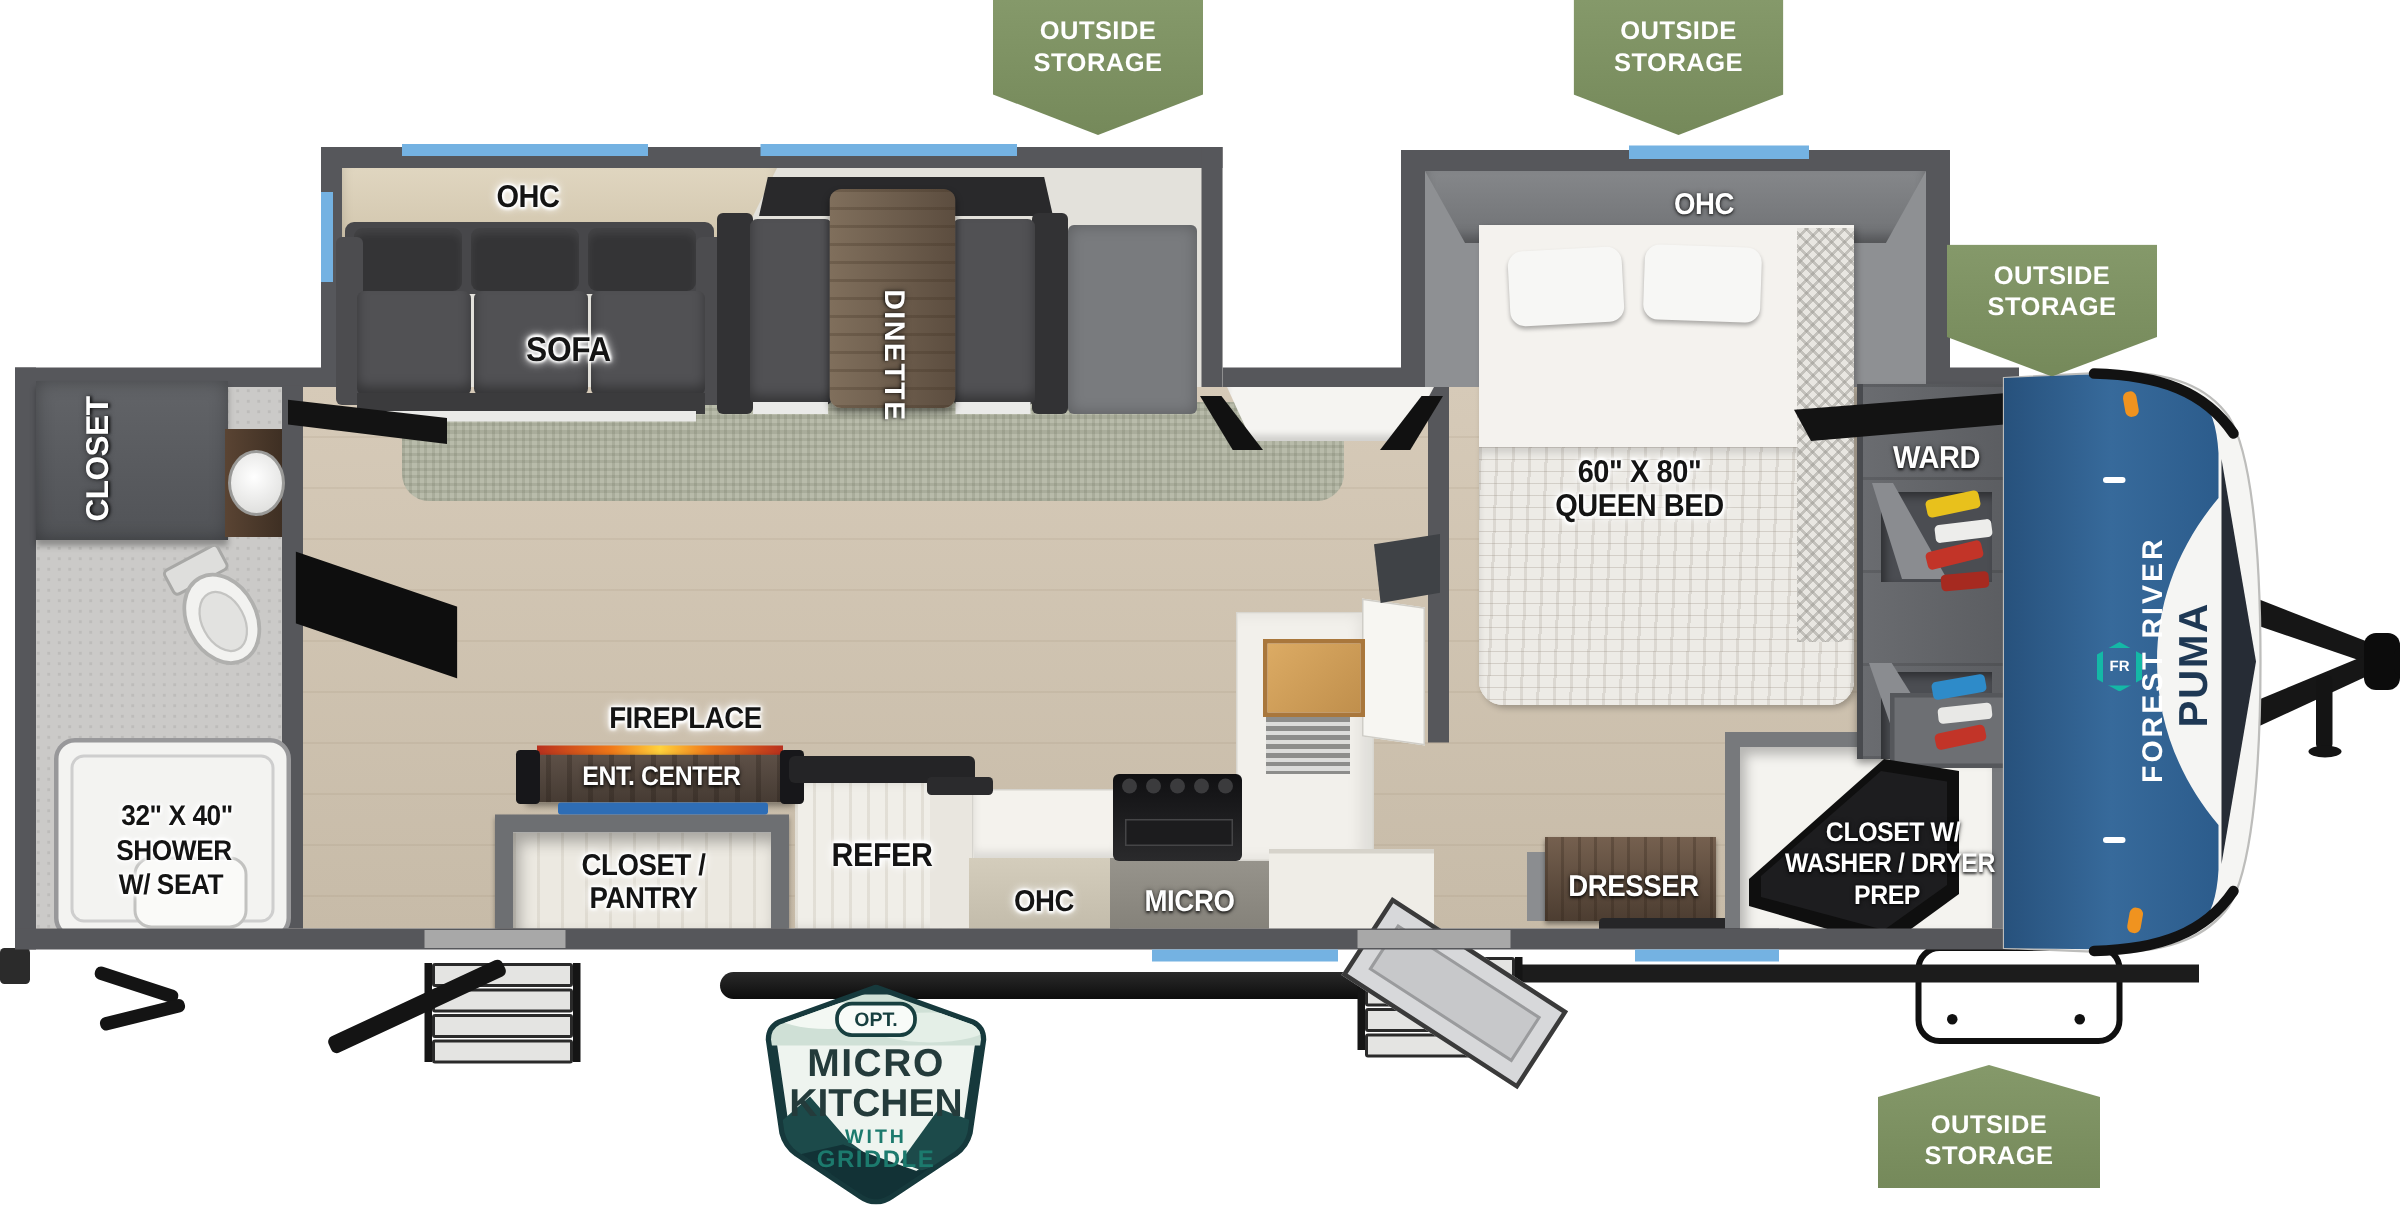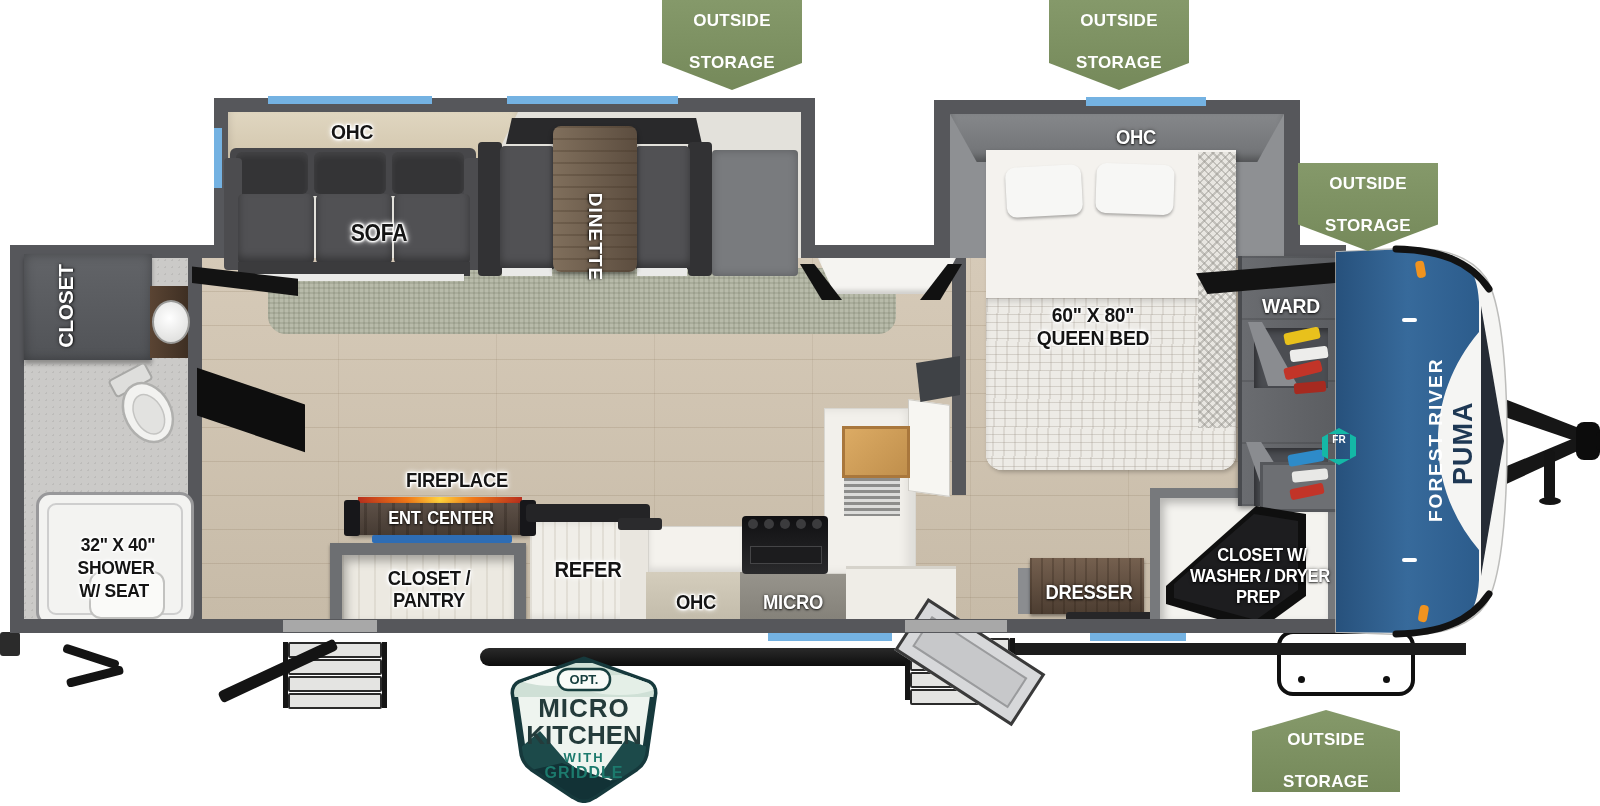--- a/index.html
+++ b/index.html
@@ -29,21 +29,21 @@
        white-space:nowrap;letter-spacing:-.3px;z-index:40;}
   .dk{color:#141414;text-shadow:-1px -1px 2px #fff,1px -1px 2px #fff,-1px 1px 2px #fff,
        1px 1px 2px #fff,0 0 6px #fff,0 0 8px #fff;}
   .wh{color:#fff;text-shadow:0 1px 2px rgba(0,0,0,.75),0 0 4px rgba(0,0,0,.5);}
   .vup{writing-mode:vertical-rl;transform:translate(-50%,-50%) rotate(180deg);}
   .vdn{writing-mode:vertical-rl;transform:translate(-50%,-50%);}
   
   .banner{position:absolute;background:linear-gradient(180deg,#85996a,#75895a);
           color:#fff;text-align:center;z-index:60;
           display:flex;flex-direction:column;justify-content:flex-start;padding-top:10px;
-          font-weight:700;font-size:17px;line-height:21px;letter-spacing:.3px;gap:21px;}
+          font-weight:700;font-size:17px;line-height:21px;letter-spacing:.3px;}
   .pen-down{clip-path:polygon(0 0,100% 0,100% 70%,50% 100%,0 70%);}
   .pen-up{clip-path:polygon(50% 0,100% 26%,100% 100%,0 100%,0 26%);}
   
   .steps{position:absolute;border-left:5px solid #151515;border-right:5px solid #151515;z-index:5;}
   .steps .st{height:12px;background:#e4e4e2;border:2px solid #2a2a2a;border-radius:2px;margin-bottom:1px;}
   .doorbar{position:absolute;background:#141414;border-radius:4px;z-index:6;}
   .benchseat{position:absolute;background:#515154;border-radius:5px;box-shadow:inset 0 -6px 8px rgba(0,0,0,.35);}
   .backcush{position:absolute;background:#343436;border-radius:6px;box-shadow:inset 0 4px 6px rgba(255,255,255,.08);}
   .clothes{position:absolute;border-radius:3px;z-index:8;}
 </style>
@@ -263,23 +263,23 @@
 
     <path d="M1396,249 C1440,250 1470,261 1489,289" fill="none" stroke="#121212" stroke-width="7" stroke-linecap="round"></path>
     <path d="M1396,634 C1440,633 1470,622 1489,594" fill="none" stroke="#121212" stroke-width="7" stroke-linecap="round"></path>
 
     <rect x="1416" y="261" width="9" height="17" rx="4" fill="#f0931f" transform="rotate(-10 1420 269)"></rect>
     <rect x="1419" y="605" width="9" height="17" rx="4" fill="#f0931f" transform="rotate(10 1423 613)"></rect>
 
     <rect x="1402" y="318" width="15" height="4" rx="2" fill="#fff"></rect>
     <rect x="1402" y="558" width="15" height="4" rx="2" fill="#fff"></rect>
   </svg>
-  <div class="abs" style="left:1322px;top:428px;width:22px;height:25px;z-index:31;color:#fff;border:6px solid #14b8a6;
+  <div class="abs" style="left:1398px;top:428px;width:22px;height:25px;z-index:31;color:#fff;border:4px solid #14b8a6;
               clip-path:polygon(50% 0,100% 25%,100% 75%,50% 100%,0 75%,0 25%);background:transparent;
-              font-size:10px;font-weight:700;display:flex;align-items:flex-start;justify-content:center;">
+              font-size:10px;font-weight:700;display:flex;align-items:center;justify-content:center;">
     <span>FR</span>
   </div>
   <div class="abs vup" style="left:1422px;top:300px;height:280px;width:28px;z-index:31;color:#fff;font-weight:700;font-size:19px;
               letter-spacing:2px;display:flex;align-items:center;justify-content:center;position:absolute;transform:rotate(180deg);">FOREST RIVER</div>
   <div class="abs vup" style="left:1448px;top:360px;height:166px;width:30px;z-index:31;color:#1e3854;font-weight:700;font-size:27px;
               letter-spacing:1px;display:flex;align-items:center;justify-content:center;position:absolute;transform:rotate(180deg);">PUMA</div>
 
   <div class="abs" style="left:0px;top:632px;width:20px;height:24px;background:#2b2b2b;border-radius:3px;"></div>
   <div class="doorbar" style="left:62px;top:652px;width:58px;height:9px;transform:rotate(18deg);"></div>
   <div class="doorbar" style="left:66px;top:672px;width:58px;height:9px;transform:rotate(-14deg);"></div>

